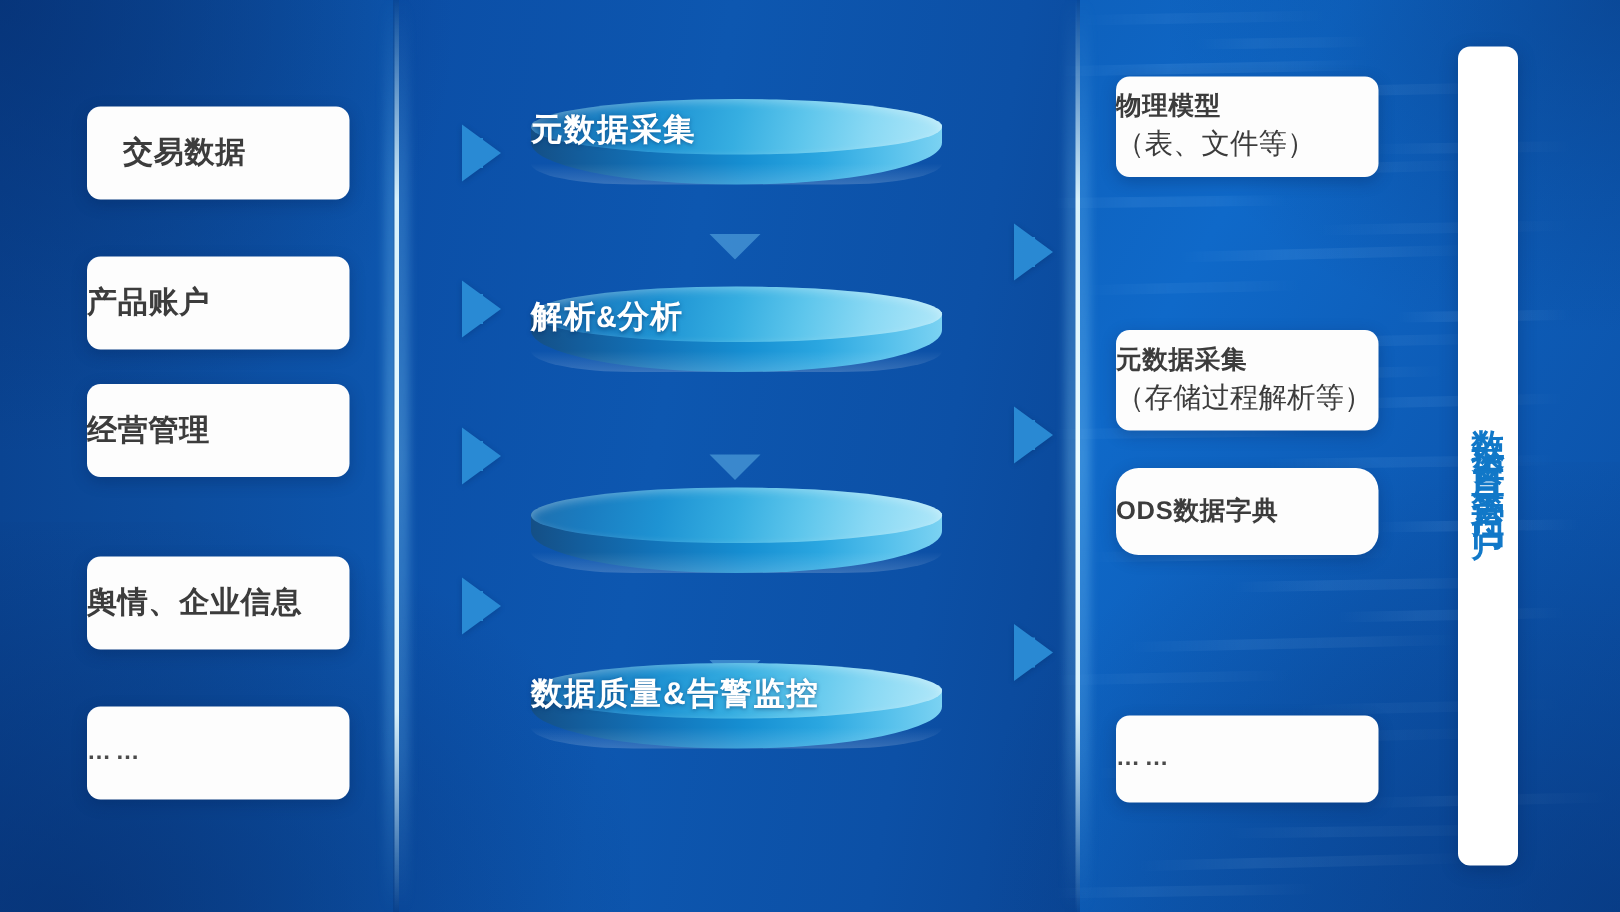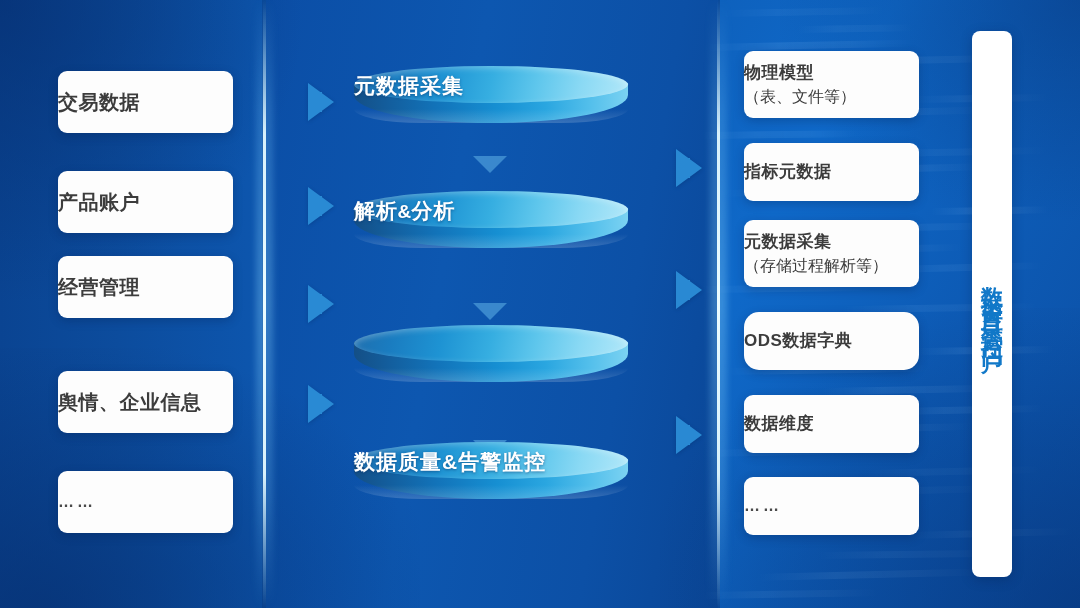--- a/index.html
+++ b/index.html
@@ -123,21 +123,21 @@
     letter-spacing: 3px;
     font-size: 16px;
     color: #4a4a4a;
   }
 
   .left-card  { left: 58px; width: 175px; height: 62px; }
   .left-card .l1 { font-size: 20px; }
 
   .right-card { left: 744px; width: 175px; height: 58px; }
   .right-card .l1 { font-size: 17px; }
-  .right-card .l2 { font-size: 16px; }
+  .right-card .l2 { font-size: 19px; }
   .right-card.two-line { height: 67px; }
 
   
   .cyl {
     position: absolute;
     left: 354px;
     width: 274px;
     height: 74px;
   }
   .cyl .body {
@@ -273,21 +273,21 @@
 
   <div class="divider" style="left:263px;">
     <div class="glow"></div>
     <div class="core"></div>
   </div>
   <div class="divider" style="left:717px;">
     <div class="glow"></div>
     <div class="core"></div>
   </div>
 
-  <div class="card left-card" style="top:71px;">
+  <div class="card left-card" style="top:71px;padding-left:24px;">
     <span class="l1">交易数据</span>
   </div>
   <div class="card left-card" style="top:171px;">
     <span class="l1">产品账户</span>
   </div>
   <div class="card left-card" style="top:256px;">
     <span class="l1">经营管理</span>
   </div>
   <div class="card left-card" style="top:371px;">
     <span class="l1">舆情、企业信息</span>
@@ -331,33 +331,27 @@
   </div>
 
   <div class="arrow-r" style="left:676px; top:149px;"></div>
   <div class="arrow-r" style="left:676px; top:271px;"></div>
   <div class="arrow-r" style="left:676px; top:416px;"></div>
 
   <div class="card right-card two-line" style="top:51px;">
     <span class="l1">物理模型</span>
     <span class="l2">（表、文件等）</span>
   </div>
-  <div class="card right-card" style="top:143px;">
-    <span class="l1">指标元数据</span>
-  </div>
   <div class="card right-card two-line" style="top:220px;">
     <span class="l1">元数据采集</span>
     <span class="l2">（存储过程解析等）</span>
   </div>
   <div class="card right-card" style="top:312px;border-radius:15px;">
     <span class="l1">ODS数据字典</span>
   </div>
-  <div class="card right-card" style="top:395px;">
-    <span class="l1">数据维度</span>
-  </div>
   <div class="card right-card" style="top:477px;">
     <span class="dots">……</span>
   </div>
 
   <div class="portal">
     <span class="vtext">数据资产目录管控门户</span>
   </div>
 
 </div>
 

